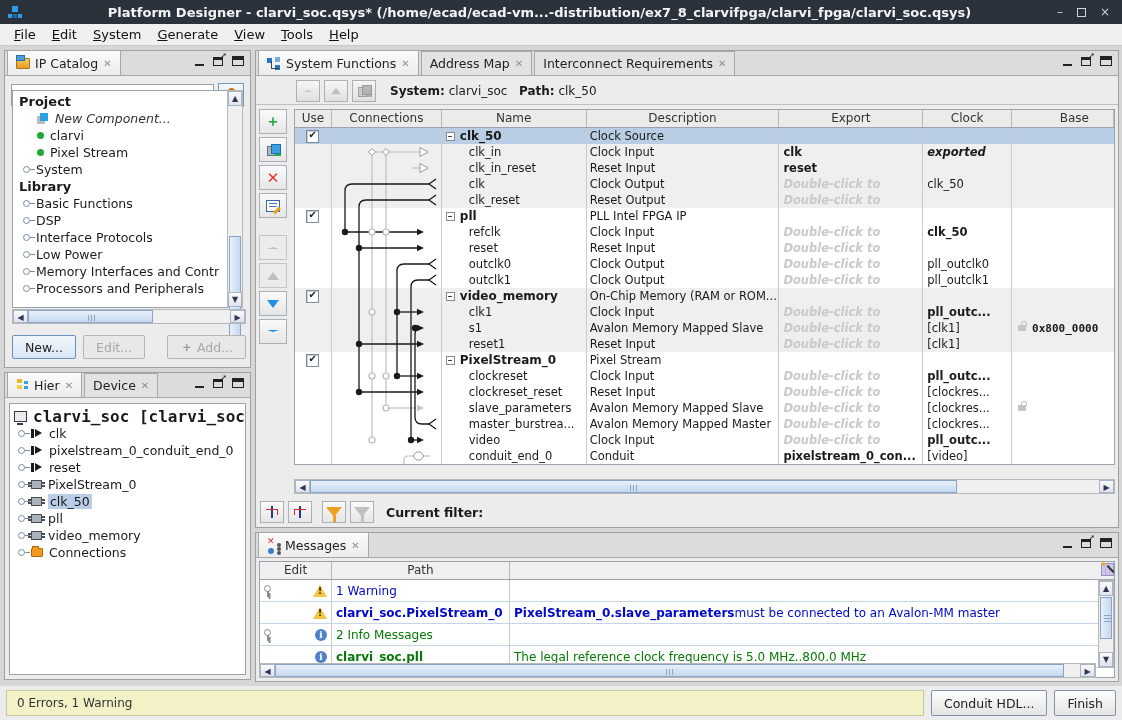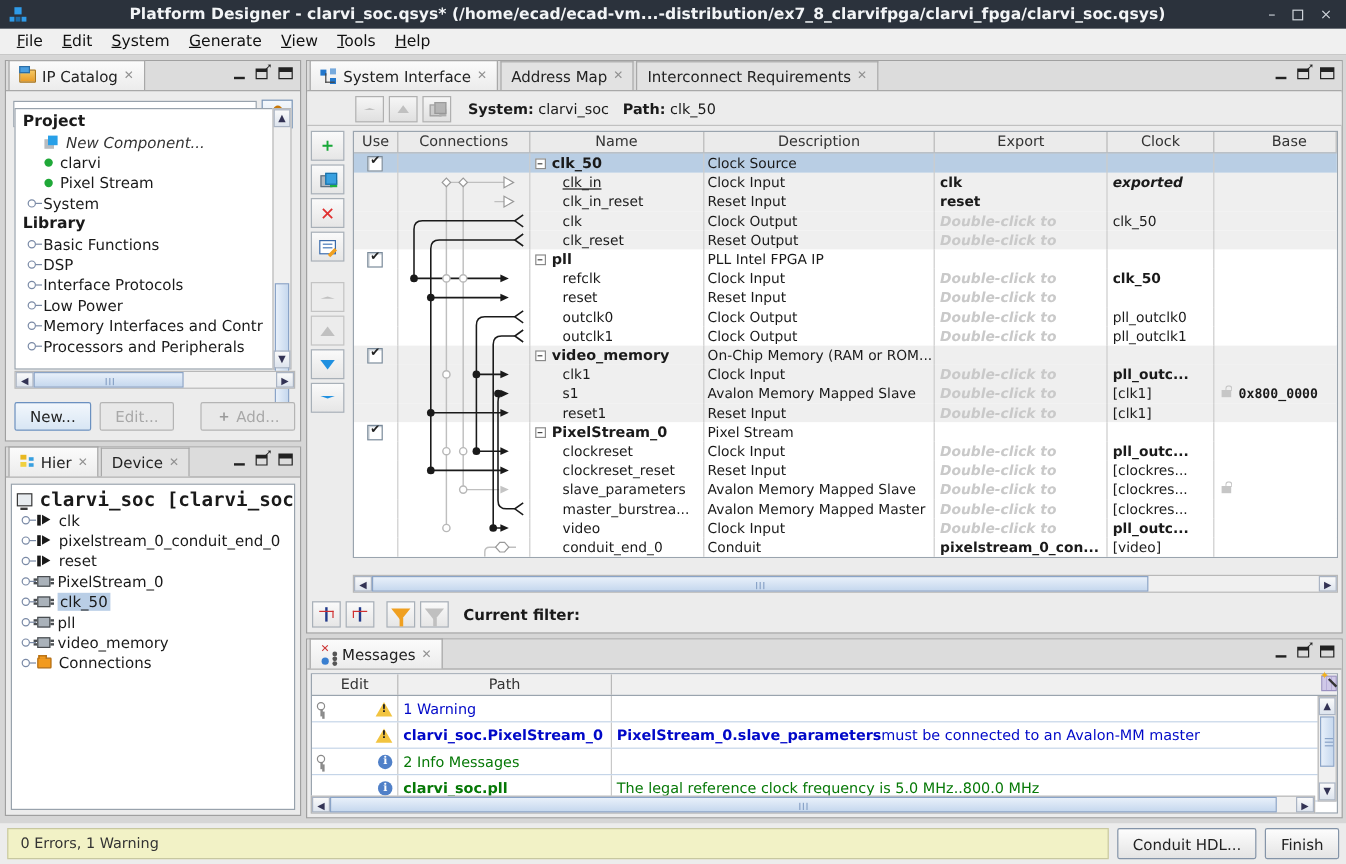--- a/index.html
+++ b/index.html
@@ -370,21 +370,21 @@
         <span class="i-ofolder"></span>
         <span>Connections</span>
       </div>
     </div>
 </div>
 
 <div class="panel" id="sys-panel">
   <div class="tabbar">
     <div class="tab active">
       <span class="i-syscon"></span>
-      <span>System Interface</span>
+      <span>System Functions</span>
       <span class="tclose">✕</span>
     </div>
     <div class="tab">
       <span>Address Map</span>
       <span class="tclose">✕</span>
     </div>
     <div class="tab">
       <span>Interconnect Requirements</span>
       <span class="tclose">✕</span>
     </div>
@@ -457,21 +457,21 @@
           <div class="c" style="width: 193px; padding-left: 3px;">
             <span>Clock Source</span>
           </div>
           <div class="c" style="width: 144px; padding-left: 4px;"></div>
           <div class="c" style="width: 89px; padding-left: 4px;"></div>
           <div class="c c-base" style="width: 102px; border-right: none;"></div>
         </div>
         <div class="srow band-g">
           <div class="c c-use" style="width: 37px;"></div>
           <div class="c" style="width: 110px;"></div>
-          <div class="c" style="width: 145px; padding-left: 27px; text-decoration: underline;">
+          <div class="c" style="width: 145px; padding-left: 27px;">
             <span>clk_in</span>
           </div>
           <div class="c" style="width: 193px; padding-left: 3px;">
             <span>Clock Input</span>
           </div>
           <div class="c" style="width: 144px; padding-left: 4px;">
             <span class="bld">clk</span>
           </div>
           <div class="c" style="width: 89px; padding-left: 4px;">
             <span class="bldit">exported</span>

